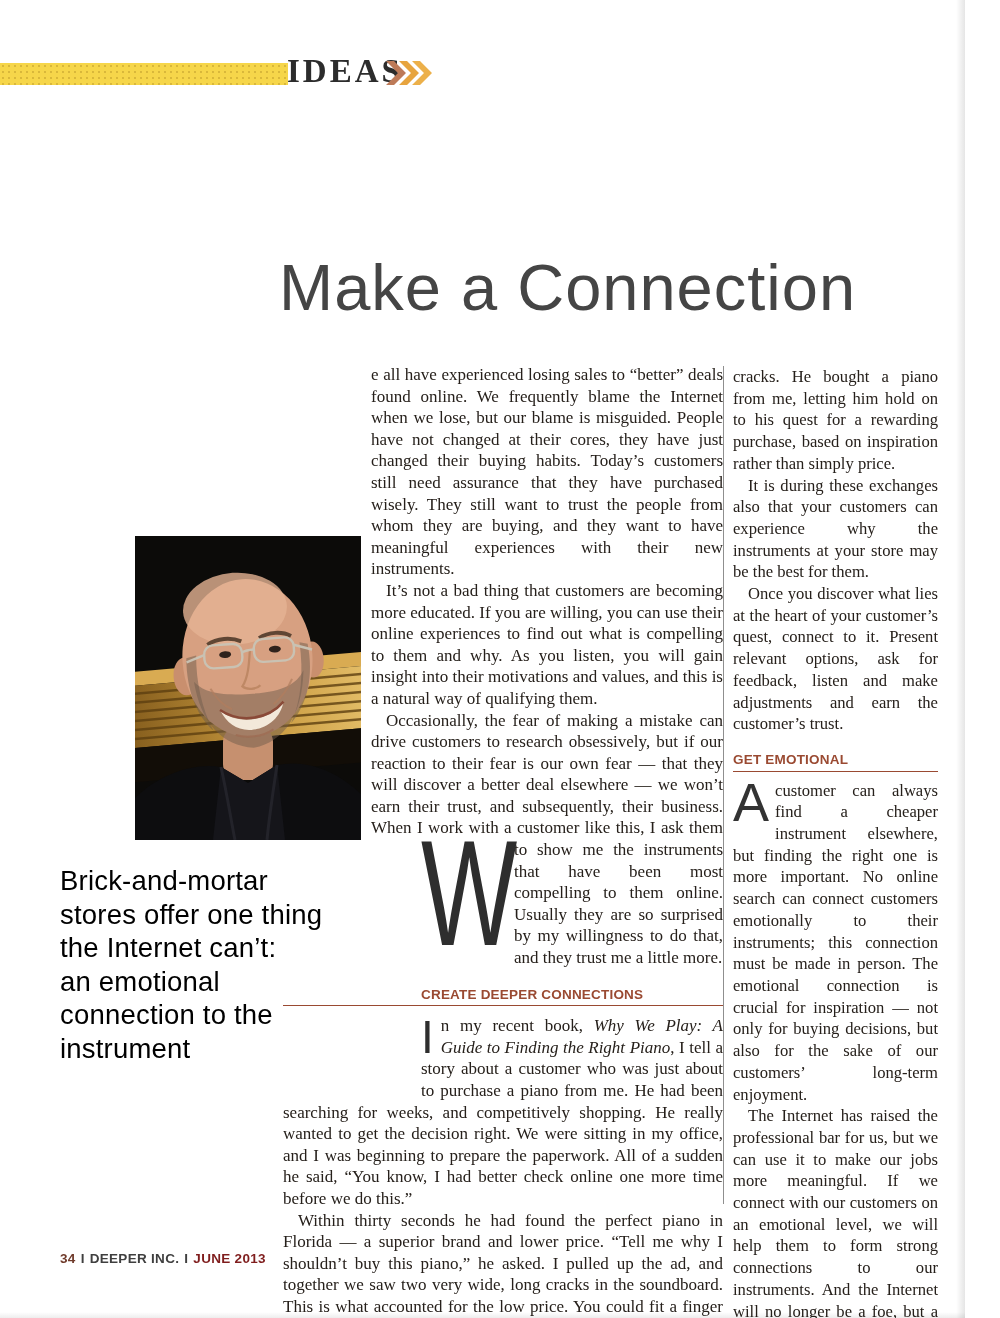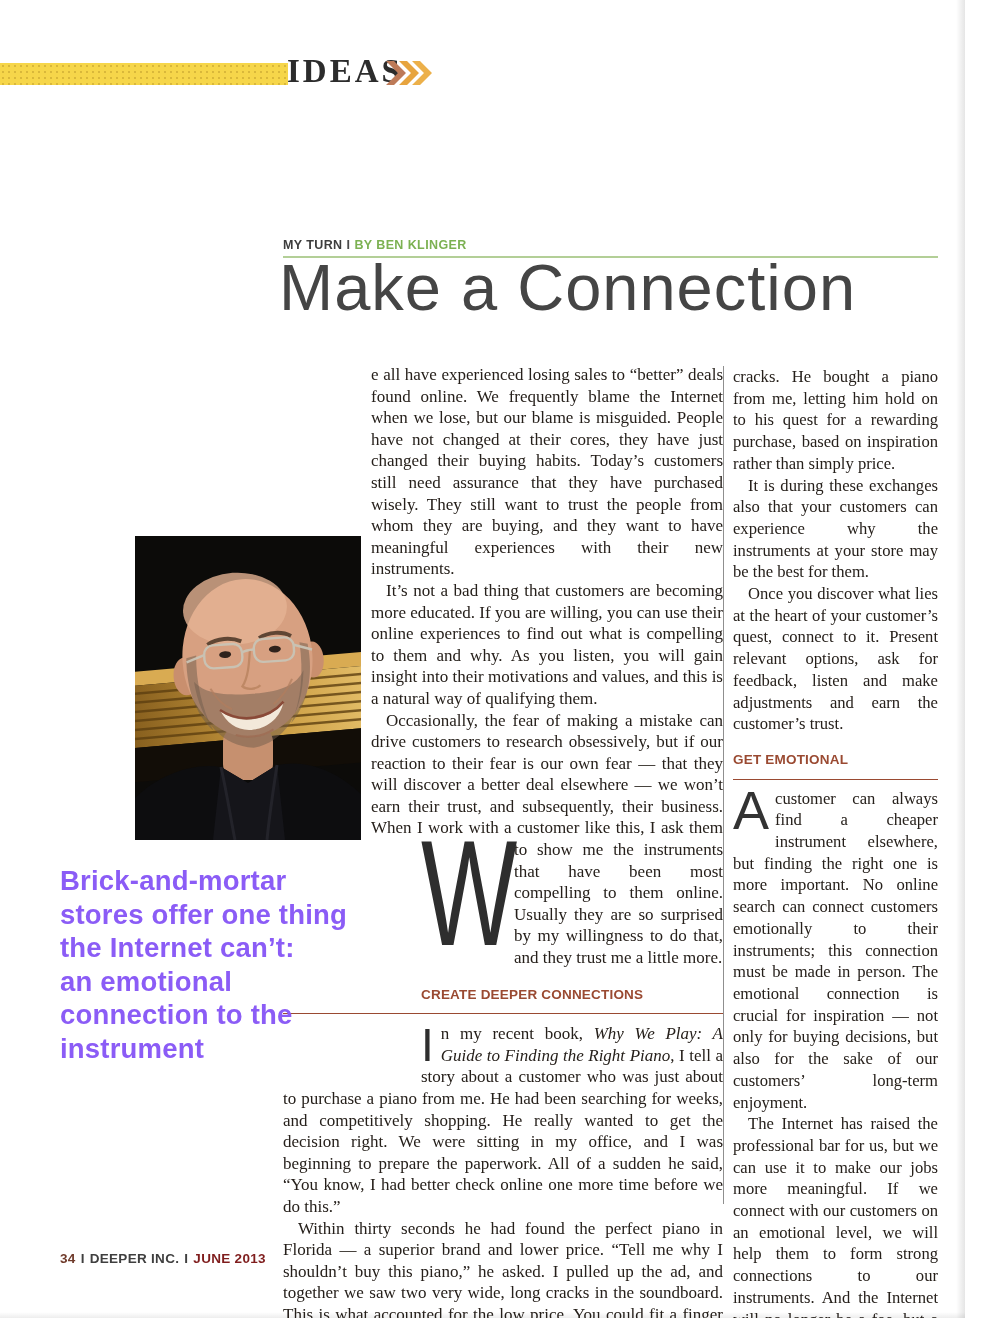--- a/index.html
+++ b/index.html
@@ -58,37 +58,37 @@
     float:left; font-family:"Liberation Sans", sans-serif; font-weight:100;
     font-size:46px; line-height:40px; padding-top:2px; margin-right:7px; color:#2e2e2e;
   }
   .dcA {
     float:left; font-family:"Liberation Sans", sans-serif; font-weight:100;
     font-size:54px; line-height:44px; margin-right:6px; color:#333333;
   }
   .subhead {
     font-family:"Liberation Sans", sans-serif; font-weight:700;
     font-size:13.5px; letter-spacing:.2px; color:#9a4a32;
-    border-bottom:1.5px solid #9a4a32; padding-bottom:8px;
+    border-bottom:1.5px solid #9a4a32; padding-bottom:0;
     margin:15px 0 9px 0; text-align:left;
   }
   .book-title { font-style:italic; }
   
   .right-col {
     position:absolute; left:733px; top:366px; width:205px;
     font-size:16.6px; line-height:21.7px; text-align:justify; color:#26201b;
   }
   .right-col .subhead { margin-top:14px; margin-bottom:8px; }
   .col-rule { position:absolute; left:723px; top:366px; width:1px; height:838px; background:#8f8f8f; }
   
   .pullquote {
     position:absolute; left:60px; top:864px; width:310px;
-    font-family:"Liberation Sans", sans-serif; font-weight:700;
+    font-family:"Liberation Sans", sans-serif; font-weight:400;
     font-size:27.5px; line-height:33.5px; letter-spacing:.2px;
-    color:#8b5cf6; white-space:pre-line;
+    color:#000000; white-space:pre-line;
   }
   .photo { position:absolute; left:135px; top:536px; width:226px; height:304px; }
   .photo svg { display:block; width:100%; height:100%; }
   
   .footer {
     position:absolute; left:60px; top:1251px;
     font-family:"Liberation Sans", sans-serif; font-weight:700;
     font-size:13.5px; letter-spacing:.3px; color:#3f3f3f; white-space:nowrap;
   }
   .footer .pg { color:#6f3a2a; }
@@ -108,23 +108,20 @@
   <div class="banner"></div>
   <div class="ideas">IDEAS</div>
   <div class="chevrons">
     <svg width="54" height="30" viewBox="0 0 54 30">
       <polygon points="1,3 9,3 21,15 9,27 1,27 13,15" fill="#bd7a58"></polygon>
       <polygon points="14,3 22,3 34,15 22,27 14,27 26,15" fill="#e7a43e"></polygon>
       <polygon points="27,3 35,3 47,15 35,27 27,27 39,15" fill="#ecb04a"></polygon>
     </svg>
   </div>
 
-  <div class="kicker">
-    <span>MY TURN</span><span class="sep">I</span><span class="byline">BY BEN KLINGER</span>
-  </div>
   <h1 class="headline">Make a Connection</h1>
 
   <div class="main-col">
     <span class="spacer spacer-photo"></span>
     <span class="spacer spacer-quote"></span>
     <p class="para"><span class="dcW">
           <span class="dcW-glyph">W</span>
         </span><span>e all have experienced losing sales to “better” deals found online. We frequently blame the Internet when we lose, but our blame is misguided. People have not changed at their cores, they have just changed their buying habits. Today’s customers still need assurance that they have purchased wisely. They still want to trust the people from whom they are buying, and they want to have meaningful experiences with their new instruments.</span></p>
     <p class="para indent"><span>It’s not a bad thing that customers are becoming more educated. If you are willing, you can use their online experiences to find out what is compelling to them and why. As you listen, you will gain insight into their motivations and values, and this is a natural way of qualifying them.</span></p>
     <p class="para indent"><span>Occasionally, the fear of making a mistake can drive customers to research obsessively, but if our reaction to their fear is our own fear — that they will discover a better deal elsewhere — we won’t earn their trust, and subsequently, their business. When I work with a customer like this, I ask them to show me the instruments that have been most compelling to them online. Usually they are so surprised by my willingness to do that, and they trust me a little more.</span></p>

